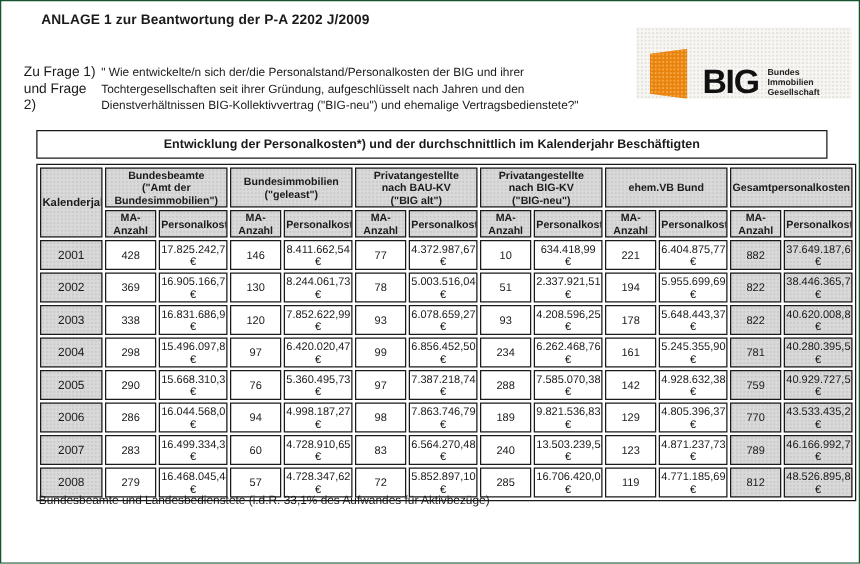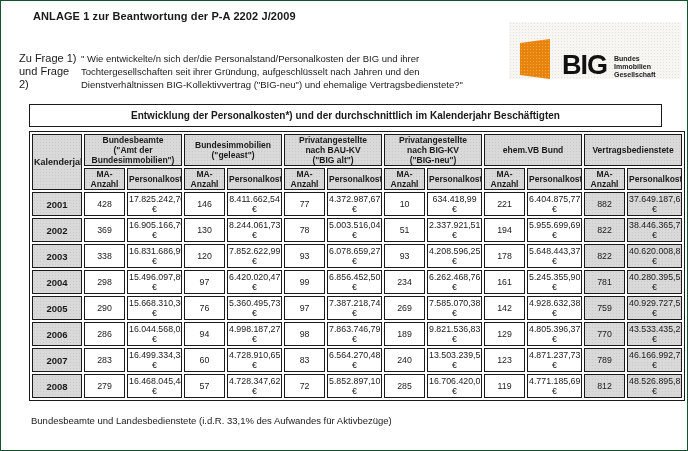--- a/index.html
+++ b/index.html
@@ -57,32 +57,32 @@
     border-collapse:separate;border-spacing:2px;
     table-layout:fixed;border:1px solid #1a1a1a;background:#fff;
   }
   table.ptable th,table.ptable td{
     border:1px solid #1a1a1a;text-align:center;vertical-align:middle;
     padding:0 1px;overflow:hidden;
   }
   th.group-th{height:30px;font-size:8.5px;font-weight:bold;line-height:10px;white-space:pre-line;}
   th.year-th{font-size:9px;font-weight:bold;}
   th.sub-th{height:15px;font-size:8.5px;font-weight:bold;}
-  td.year-td{height:22px;font-size:9.5px;font-weight:bold;}
+  td.year-td{height:22px;font-size:9.5px;font-weight:normal;}
   td.val-td{height:22px;font-size:8.8px;}
   td.total{font-weight:normal;}
   .shaded{
     background-color:#d9d9d9;
     background-image:radial-gradient(circle,#c9c9c9 .6px,rgba(0,0,0,0) .7px);
     background-size:3px 3px;
     margin-left:32px;
   }
   
   .footnote1{position:absolute;left:18px;top:399px;font-size:9.5px;}
-  .footnote2{position:absolute;left:30px;top:414px;font-size:9.5px;}
+  .footnote2{position:absolute;left:30px;top:394px;font-size:9.5px;}
 </style>
 </head>
 <body>
 
 <div class="page">
 
   <div class="doc-title">ANLAGE 1 zur Beantwortung der P-A 2202 J/2009</div>
 
   <div class="logo-area">
     <div class="logo-shape"></div>
@@ -123,21 +123,21 @@
 ("Amt der Bundesimmobilien")</th>
           <th colspan="2" class="group-th shaded">Bundesimmobilien
 ("geleast")</th>
           <th colspan="2" class="group-th shaded">Privatangestellte
 nach BAU-KV
 ("BIG alt")</th>
           <th colspan="2" class="group-th shaded">Privatangestellte
 nach BIG-KV
 ("BIG-neu")</th>
           <th colspan="2" class="group-th shaded">ehem.VB Bund</th>
-          <th colspan="2" class="group-th shaded">Vertragsbedienstete</th>
+          <th colspan="2" class="group-th shaded">Gesamtpersonalkosten</th>
         </tr>
       <tr id="sub-row">
           <th class="sub-th shaded">MA-Anzahl</th>
           <th class="sub-th shaded">Personalkosten</th>
           <th class="sub-th shaded">MA-Anzahl</th>
           <th class="sub-th shaded">Personalkosten</th>
           <th class="sub-th shaded">MA-Anzahl</th>
           <th class="sub-th shaded">Personalkosten</th>
           <th class="sub-th shaded">MA-Anzahl</th>
           <th class="sub-th shaded">Personalkosten</th>
@@ -209,21 +209,21 @@
           <td class="val-td shaded total">40.280.395,52 €</td>
         </tr>
         <tr>
           <td class="year-td shaded">2005</td>
           <td class="val-td">290</td>
           <td class="val-td">15.668.310,36 €</td>
           <td class="val-td">76</td>
           <td class="val-td">5.360.495,73 €</td>
           <td class="val-td">97</td>
           <td class="val-td">7.387.218,74 €</td>
-          <td class="val-td">269</td>
+          <td class="val-td">288</td>
           <td class="val-td">7.585.070,38 €</td>
           <td class="val-td">142</td>
           <td class="val-td">4.928.632,38 €</td>
           <td class="val-td shaded total">759</td>
           <td class="val-td shaded total">40.929.727,59 €</td>
         </tr>
         <tr>
           <td class="year-td shaded">2006</td>
           <td class="val-td">286</td>
           <td class="val-td">16.044.568,02 €</td>

